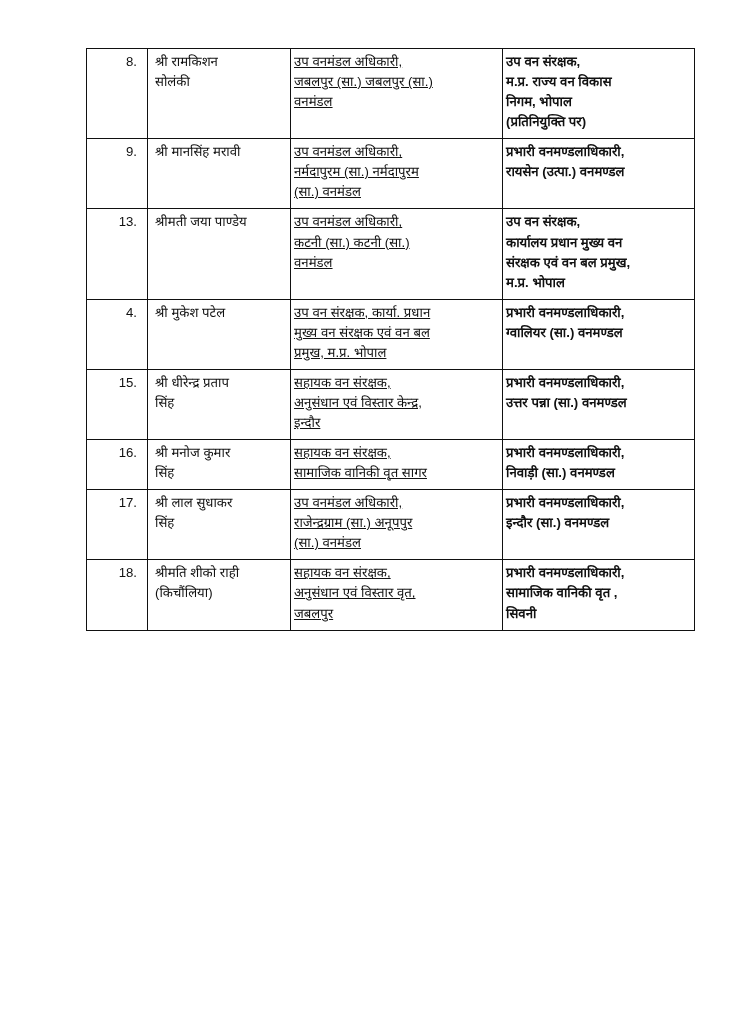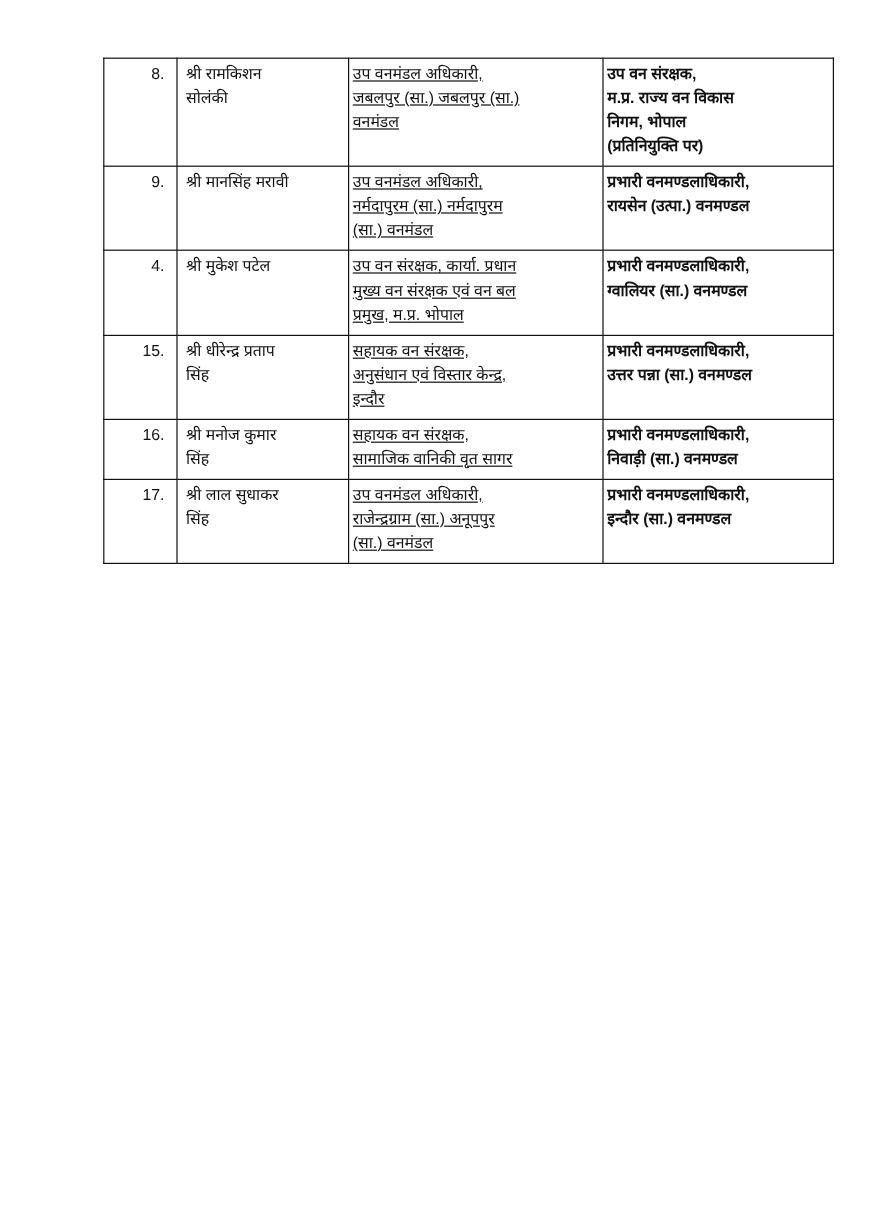--- a/index.html
+++ b/index.html
@@ -91,20 +91,31 @@
         <tr>
           <td class="col-sno"><span class="cell-text">9.</span></td>
           <td class="col-name"><span class="cell-text">श्री मानसिंह मरावी</span></td>
           <td class="col-present"><span class="cell-text">उप वनमंडल अधिकारी,
 नर्मदापुरम (सा.) नर्मदापुरम
 (सा.) वनमंडल</span></td>
           <td class="col-new"><span class="cell-text">प्रभारी वनमण्डलाधिकारी,
 रायसेन (उत्पा.) वनमण्डल</span></td>
         </tr>
         <tr>
+          <td class="col-sno"><span class="cell-text">13.</span></td>
+          <td class="col-name"><span class="cell-text">श्रीमती जया पाण्डेय</span></td>
+          <td class="col-present"><span class="cell-text">उप वनमंडल अधिकारी,
+कटनी (सा.) कटनी (सा.)
+वनमंडल</span></td>
+          <td class="col-new"><span class="cell-text">उप वन संरक्षक,
+कार्यालय प्रधान मुख्य वन
+संरक्षक एवं वन बल प्रमुख,
+म.प्र. भोपाल</span></td>
+        </tr>
+        <tr>
           <td class="col-sno"><span class="cell-text">4.</span></td>
           <td class="col-name"><span class="cell-text">श्री मुकेश पटेल</span></td>
           <td class="col-present"><span class="cell-text">उप वन संरक्षक, कार्या. प्रधान
 मुख्य वन संरक्षक एवं वन बल
 प्रमुख, म.प्र. भोपाल</span></td>
           <td class="col-new"><span class="cell-text">प्रभारी वनमण्डलाधिकारी,
 ग्वालियर (सा.) वनमण्डल</span></td>
         </tr>
         <tr>
           <td class="col-sno"><span class="cell-text">15.</span></td>
@@ -128,15 +139,26 @@
         <tr>
           <td class="col-sno"><span class="cell-text">17.</span></td>
           <td class="col-name"><span class="cell-text">श्री लाल सुधाकर
 सिंह</span></td>
           <td class="col-present"><span class="cell-text">उप वनमंडल अधिकारी,
 राजेन्द्रग्राम (सा.) अनूपपुर
 (सा.) वनमंडल</span></td>
           <td class="col-new"><span class="cell-text">प्रभारी वनमण्डलाधिकारी,
 इन्दौर (सा.) वनमण्डल</span></td>
         </tr>
+        <tr>
+          <td class="col-sno"><span class="cell-text">18.</span></td>
+          <td class="col-name"><span class="cell-text">श्रीमति शीको राही
+(किचौंलिया)</span></td>
+          <td class="col-present"><span class="cell-text">सहायक वन संरक्षक,
+अनुसंधान एवं विस्तार वृत,
+जबलपुर</span></td>
+          <td class="col-new"><span class="cell-text">प्रभारी वनमण्डलाधिकारी,
+सामाजिक वानिकी  वृत ,
+सिवनी</span></td>
+        </tr>
       </tbody>
   </table>
 </div>
 
 </body></html>

